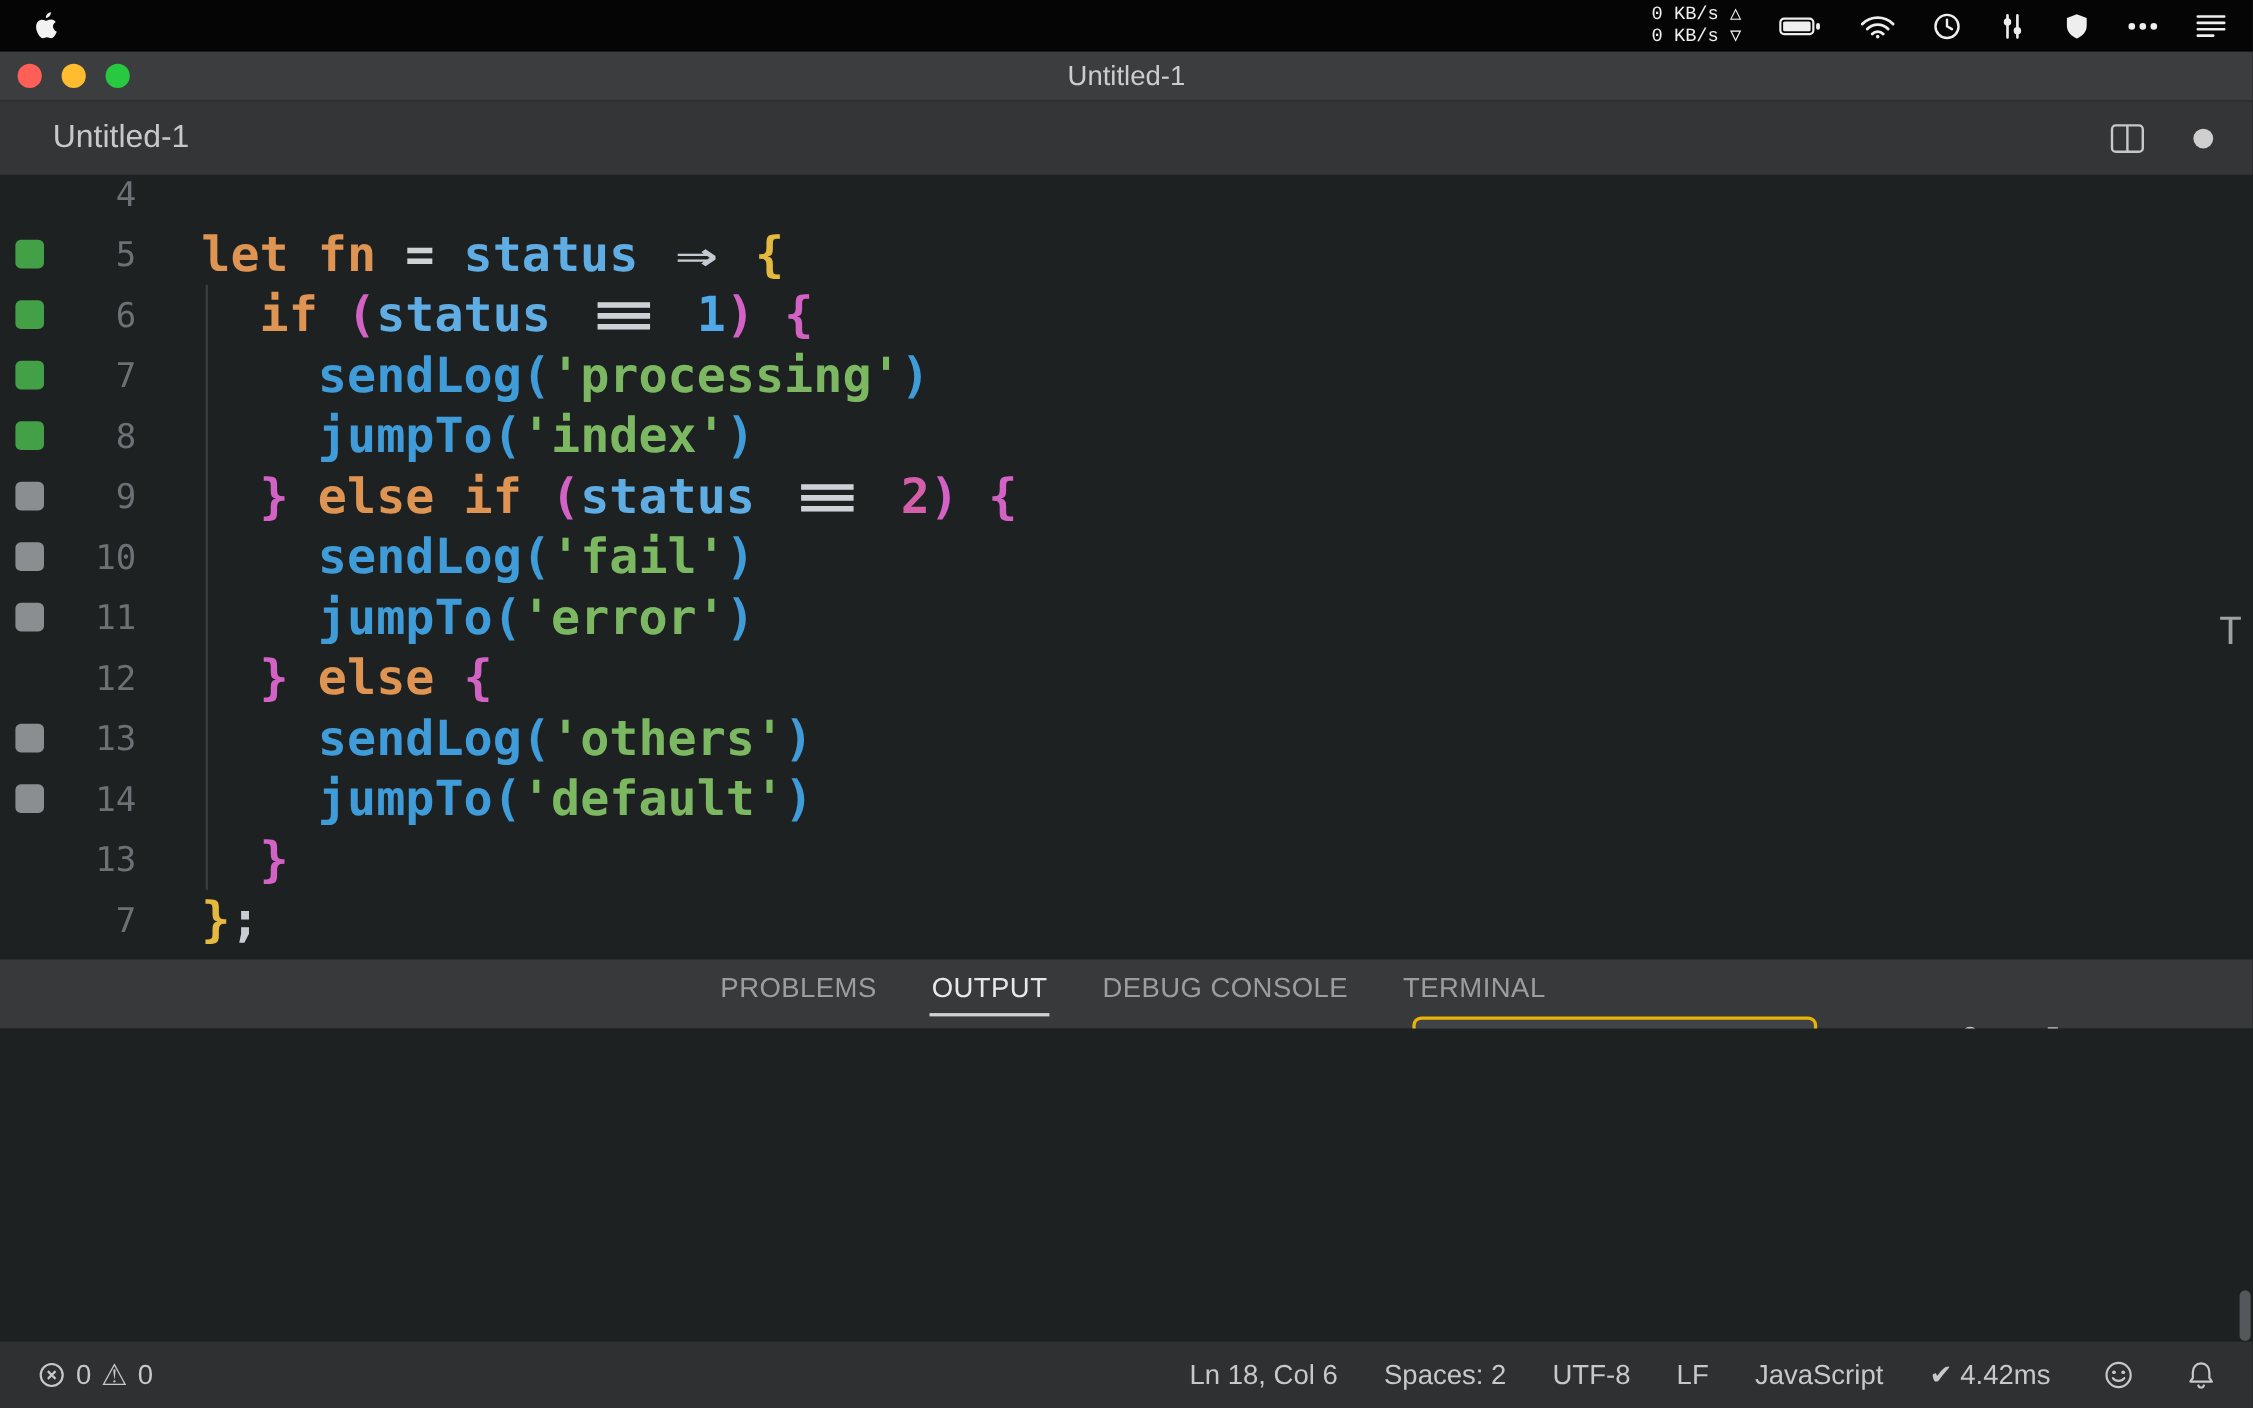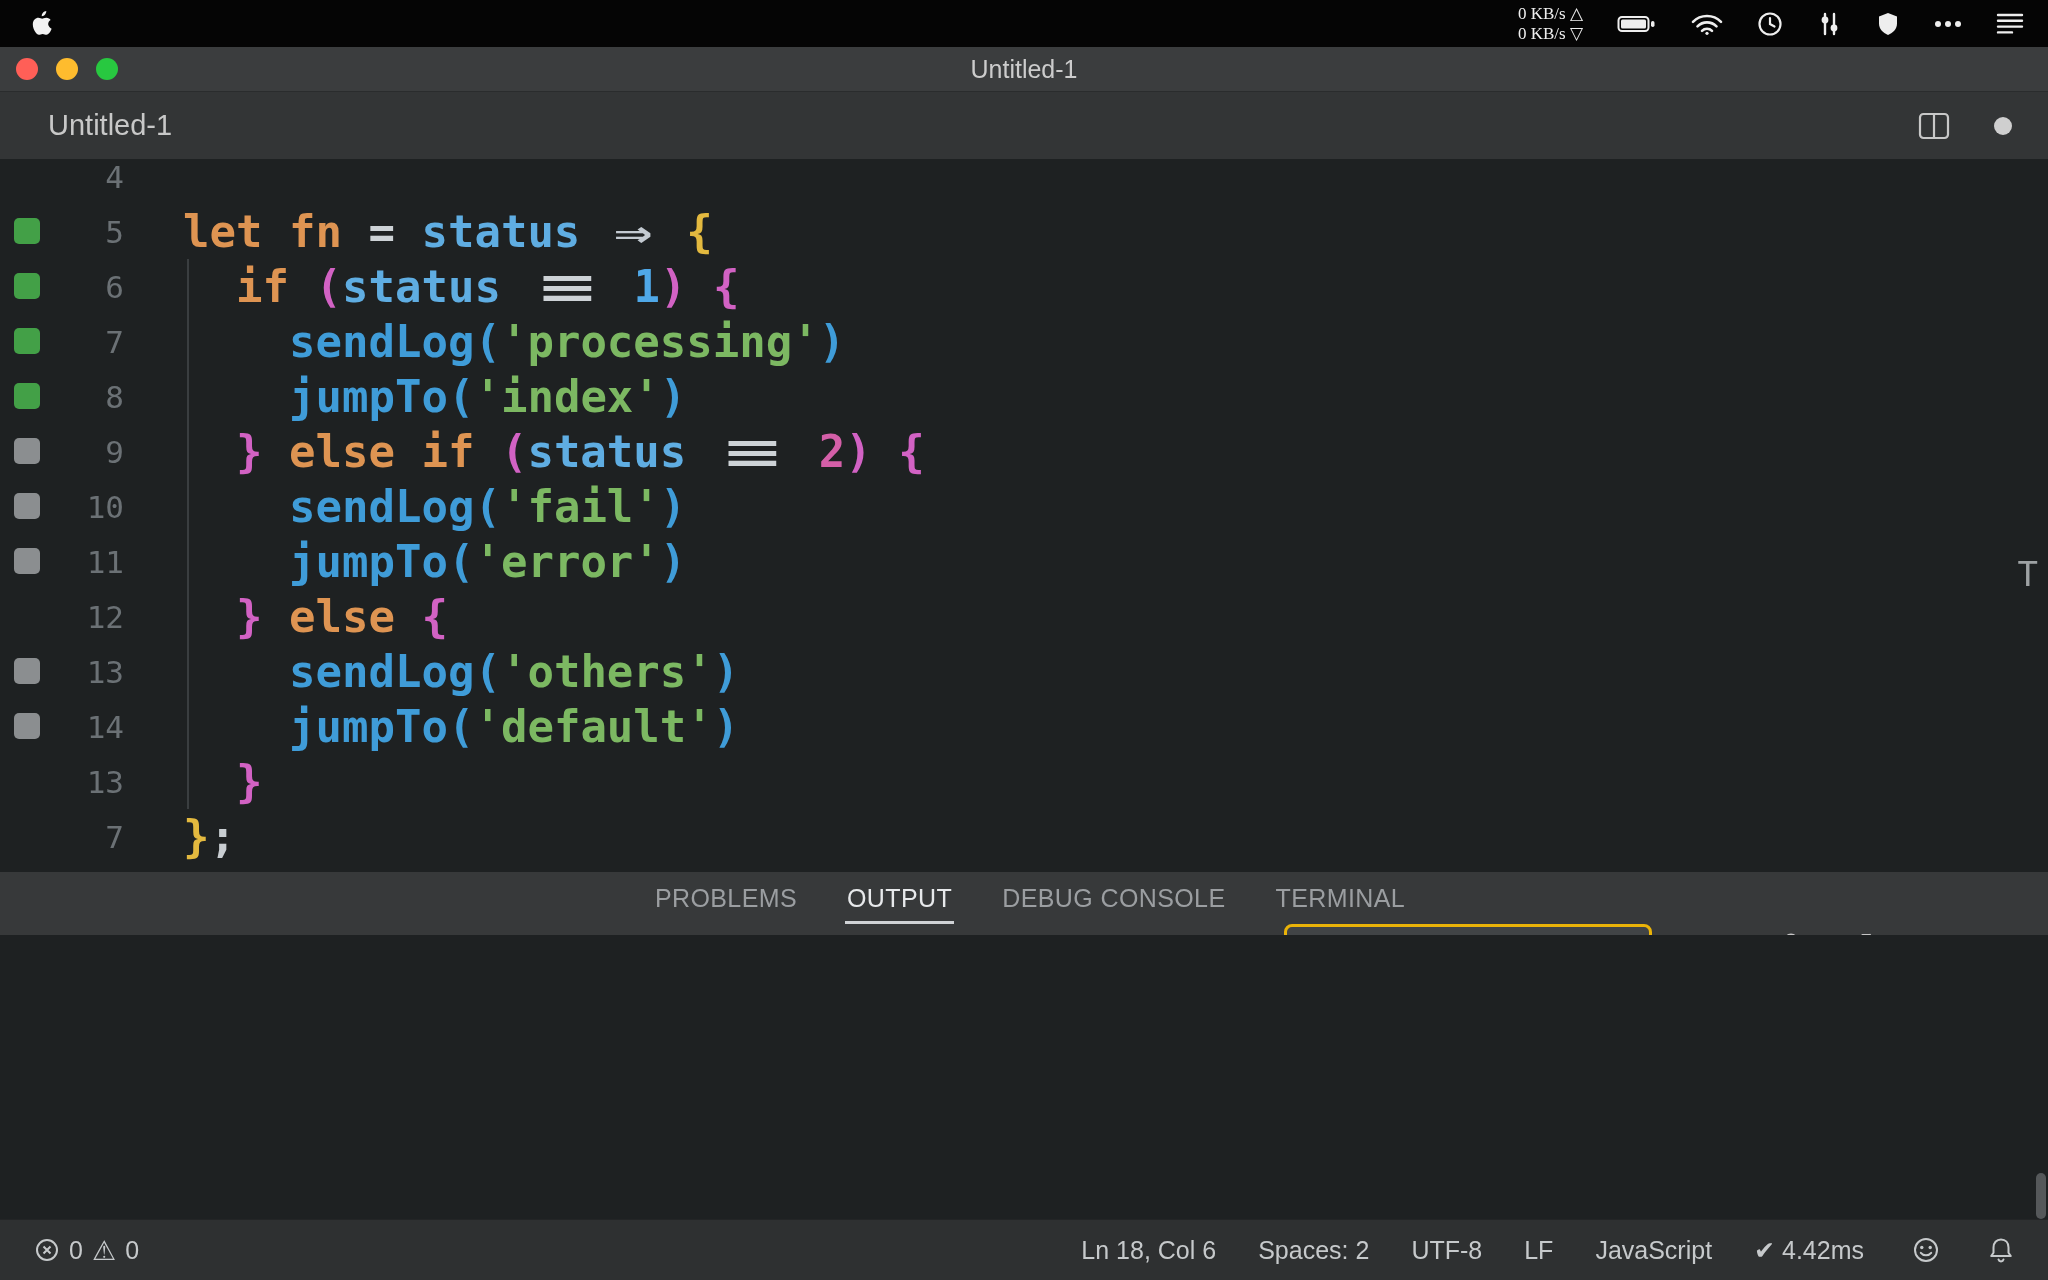--- a/index.html
+++ b/index.html
@@ -8,21 +8,21 @@
 
   
   .menubar{height:47px;background:#050505;display:flex;align-items:center;
            color:#f2f2f2;font-size:23px;padding:0 24px;box-sizing:border-box;}
   .apple{display:flex;align-items:center;margin:0 6px 0 8px;}
   .menu-items{display:flex;align-items:center;}
   .menu-item{padding:0 19px;font-weight:500;white-space:nowrap;}
   .menu-item.app-name{font-weight:700;}
   .menubar-right{margin-left:auto;display:flex;align-items:center;gap:34px;}
   .net{display:flex;flex-direction:column;align-items:flex-end;font-size:17px;
-       line-height:20px;color:#efefef;font-family:Liberation Serif, serif;}
+       line-height:20px;color:#efefef;font-family:Liberation Mono, monospace;}
   .mb-icon{display:flex;align-items:center;}
 
   
   .titlebar{height:45px;background:#3b3d3e;position:relative;display:flex;
             align-items:center;border-bottom:1px solid #2a2c2d;box-sizing:border-box;}
   .traffic{display:flex;gap:18px;padding-left:16px;position:relative;z-index:2;}
   .light{width:22px;height:22px;border-radius:50%;}
   .light.red{background:var(--c-traffic_red,#ff5f57);}
   .light.yellow{background:var(--c-traffic_yellow,#febc2e);}
   .light.green{background:var(--c-traffic_green,#28c840);}

